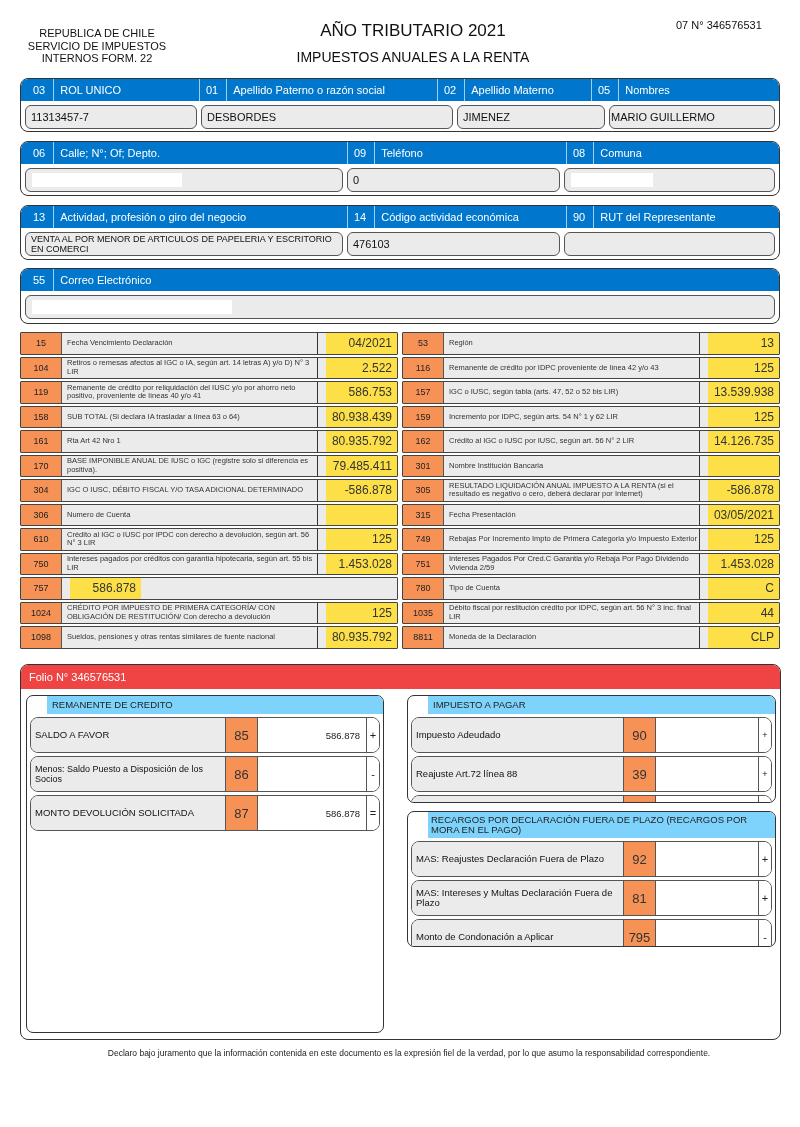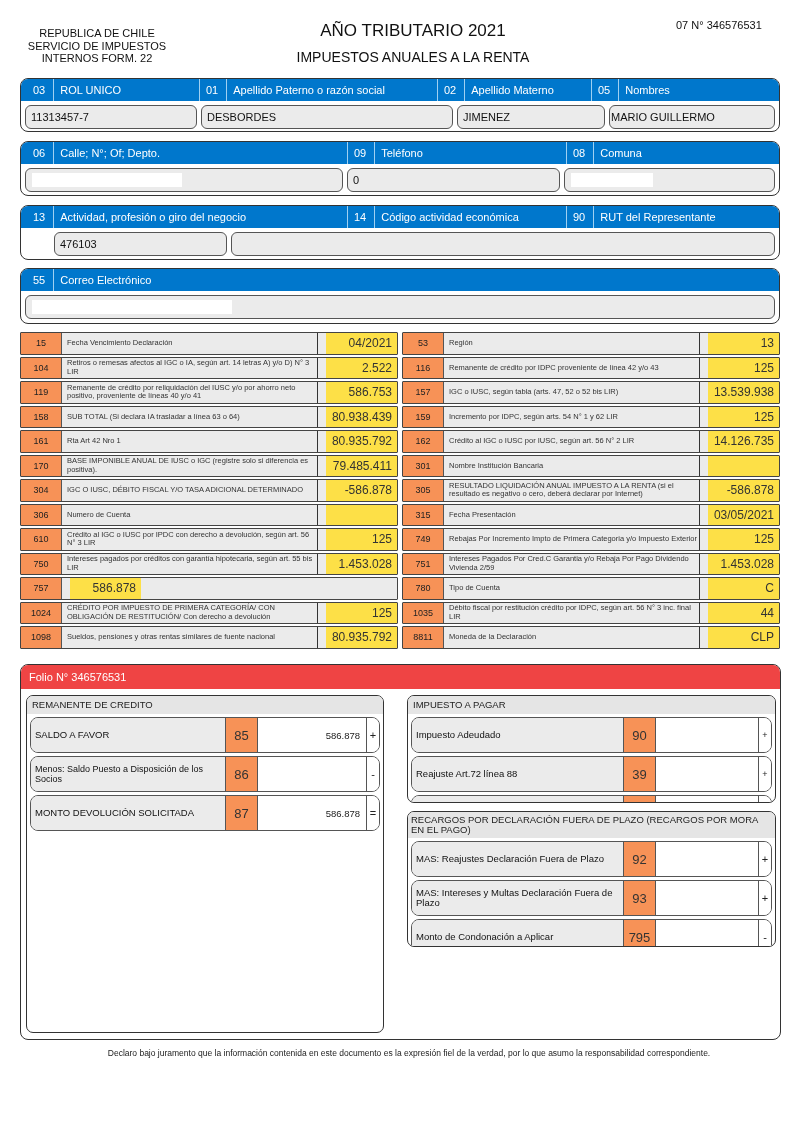--- a/index.html
+++ b/index.html
@@ -73,21 +73,21 @@
     position: absolute; left: 20px; top: 664px; width: 761px; height: 376px;
     border: 1.5px solid #333; border-radius: 8px; overflow: hidden; background: #fff;
   }
   .folio-head {
     background: #ef4444; color: #fff; font-size: 11px; height: 24px; display: flex; align-items: center; padding-left: 8px;
   }
   .panel {
     position: absolute; border: 1.5px solid #333; border-radius: 7px; overflow: hidden; background: #fff;
   }
   .phead {
-    background: #e5e5e5; color: #222; font-size: 9.5px; padding: 4px 5px; line-height: 10px;
+    background: #7dd3fc; color: #222; font-size: 9.5px; padding: 4px 5px; line-height: 10px; margin-left: 20px;
   }
   .prow {
     display: flex; margin: 3px 3px 0 3px; border: 1.5px solid #555; border-radius: 8px; height: 36px; overflow: hidden;
   }
   .prow .pl {
     background: #ebebeb; flex: 1; font-size: 9.5px; display: flex; align-items: center; padding-left: 4px; line-height: 10px; color: #111;
   }
   .prow .pc {
     width: 33px; background: #f79257; font-size: 13px; display: flex; align-items: center; justify-content: center;
     border-left: 1px solid #555; border-right: 1px solid #555; color: #333;
@@ -178,21 +178,22 @@
     <div class="grp" style="width:219px;">
         <span class="code" style="padding-left:6px">14</span>
         <span class="cell lbl">Código actividad económica</span>
       </div>
     <div class="grp" style="flex:1;">
         <span class="code" style="padding-left:6px">90</span>
         <span class="cell lbl">RUT del Representante</span>
       </div>
   </div>
   <div class="brow">
-    <div class="fld" style="width:173px;margin-left:29px;">476103</div>
+    <div class="fld two" style="width:318px;font-size:9px;">VENTA AL POR MENOR DE ARTICULOS DE PAPELERIA Y ESCRITORIO EN COMERCI</div>
+    <div class="fld" style="width:213px;">476103</div>
     <div class="fld" style="flex:1;"></div>
   </div>
 </div>
 
 <div class="bsec" style="top:268px;height:56px;">
   <div class="bhead">
     <div class="grp" style="flex:1;">
         <span class="code">55</span>
         <span class="cell lbl">Correo Electrónico</span>
       </div>
@@ -399,21 +400,21 @@
   <div class="panel" style="left:386px;top:146px;width:369px;height:136px;">
     <div class="phead" style="padding:3px 3px;">RECARGOS POR DECLARACIÓN FUERA DE PLAZO (RECARGOS POR MORA EN EL PAGO)</div>
     <div class="prow">
         <span class="pl">MAS: Reajustes Declaración Fuera de Plazo</span>
         <span class="pc">92</span>
         <span class="pv" style="width:102px"></span>
         <span class="ps">+</span>
       </div>
     <div class="prow">
         <span class="pl">MAS: Intereses y Multas Declaración Fuera de Plazo</span>
-        <span class="pc">93</span>
+        <span class="pc">81</span>
         <span class="pv" style="width:102px"></span>
         <span class="ps">+</span>
       </div>
     <div class="prow">
         <span class="pl">Monto de Condonación a Aplicar</span>
         <span class="pc">795</span>
         <span class="pv" style="width:102px"></span>
         <span class="ps">-</span>
       </div>
     <div class="prow">

